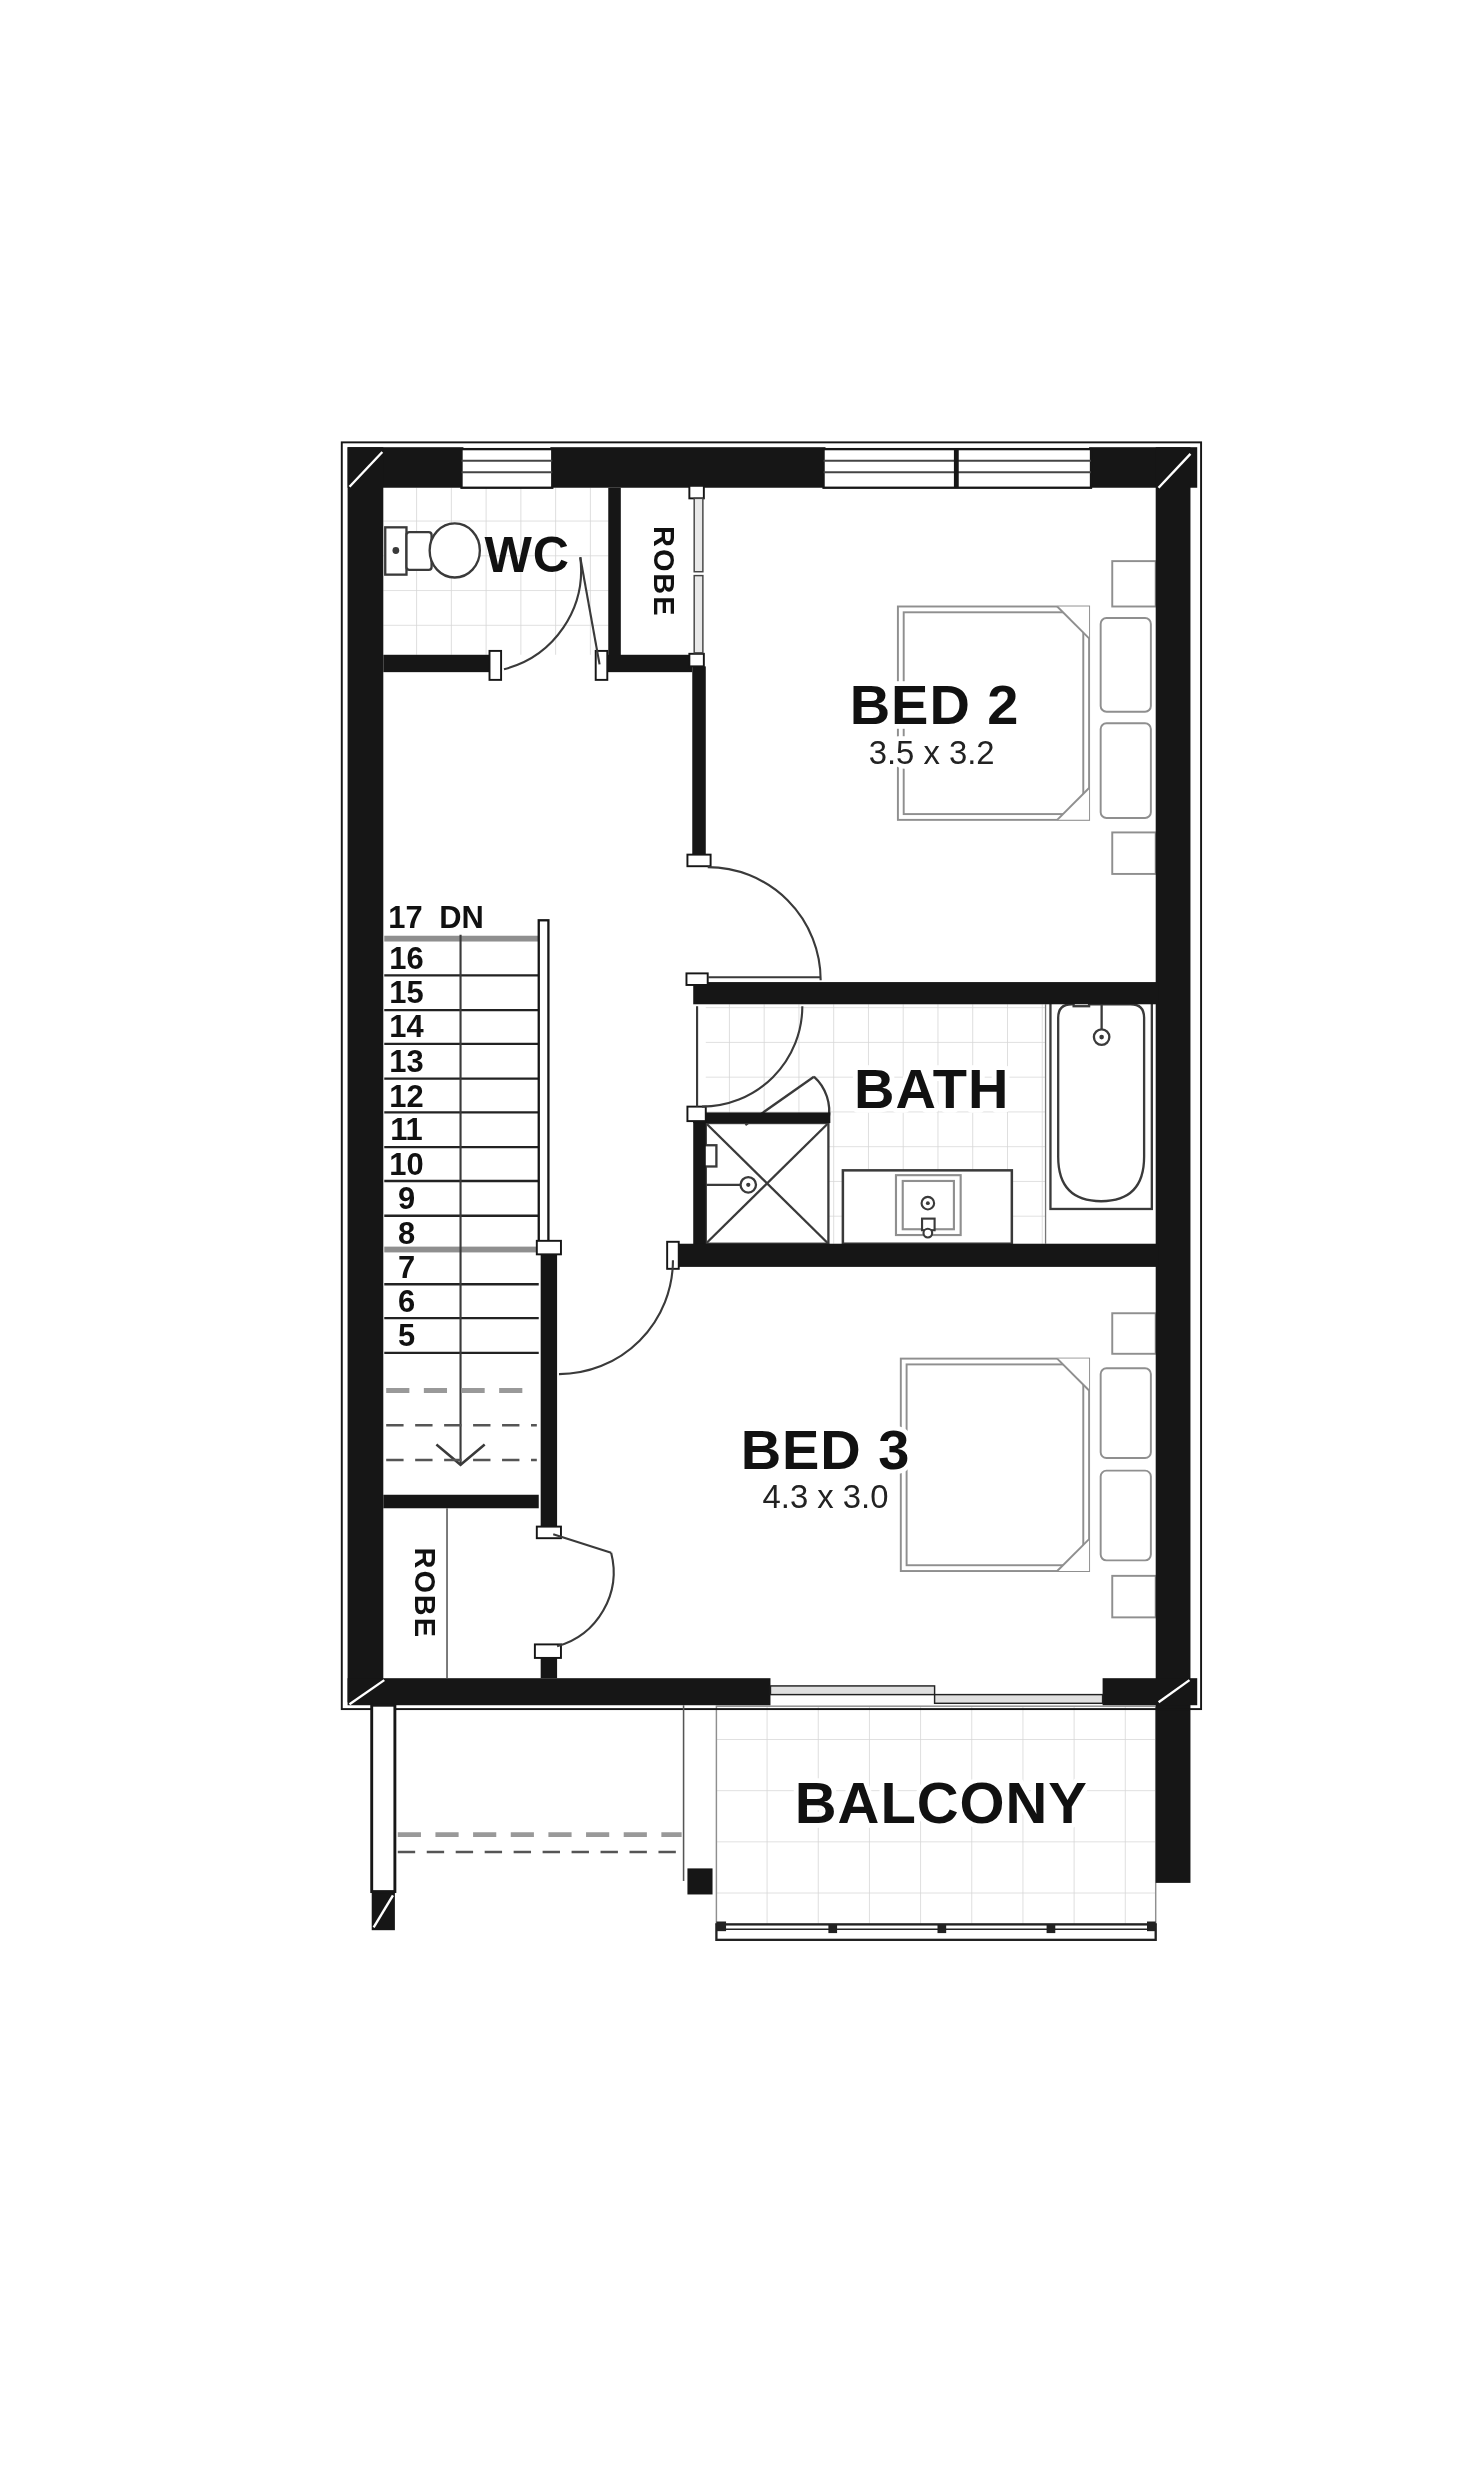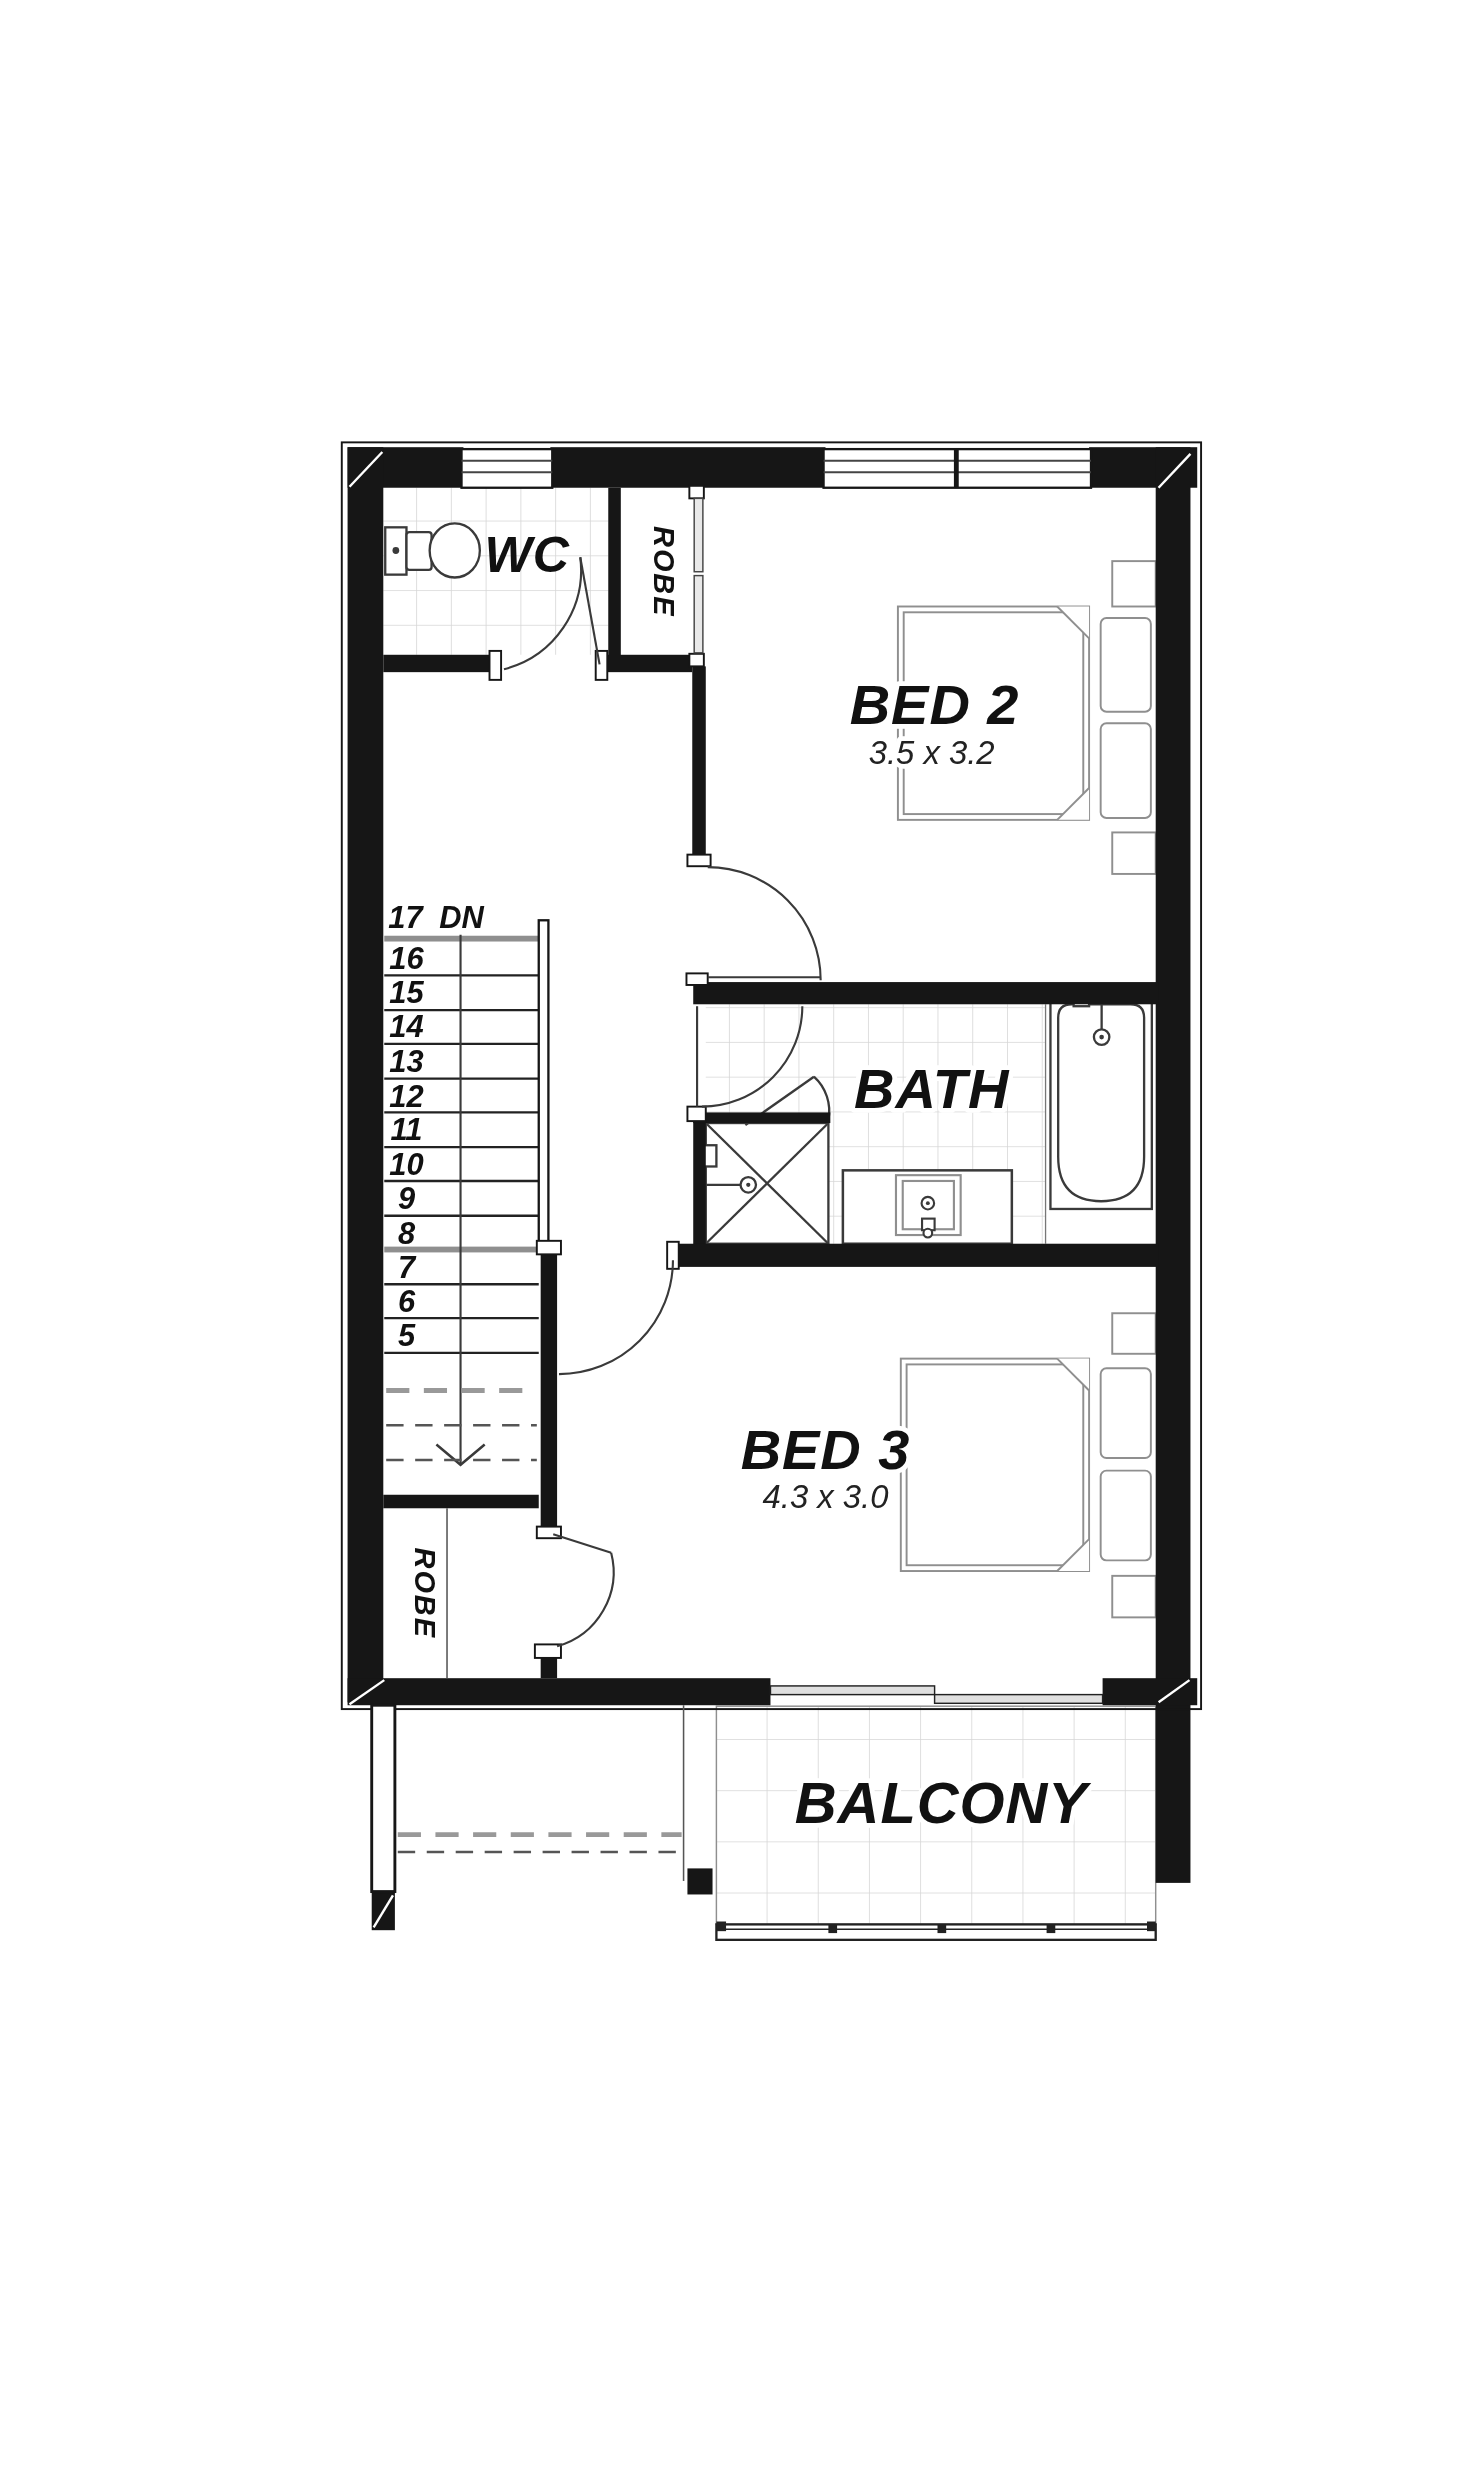--- a/index.html
+++ b/index.html
@@ -1,17 +1,17 @@
 <!DOCTYPE html>
 <html><head>
 <meta charset="utf-8">
 <style>
   html,body{margin:0;padding:0;background:#ffffff;}
   body{font-family:"Liberation Sans", sans-serif;}
-  .stage{position:relative;width:1483px;height:2472px;background:#fff;overflow:hidden;font-style:italic;}
+  .stage{position:relative;width:1483px;height:2472px;background:#fff;overflow:hidden;}
   svg{display:block;}
   text{fill:#111;}
   .room-label{font-weight:bold;font-size:58px;letter-spacing:1px;}
   .room-dims{font-size:34px;font-weight:normal;fill:#222;}
   .small-label{font-weight:bold;font-size:32px;}
   .robe-label{font-weight:bold;font-size:30px;letter-spacing:2px;}
   .halo{paint-order:stroke;stroke:#ffffff;stroke-width:10px;stroke-linejoin:round;}
 </style>
 </head>
 <body>

